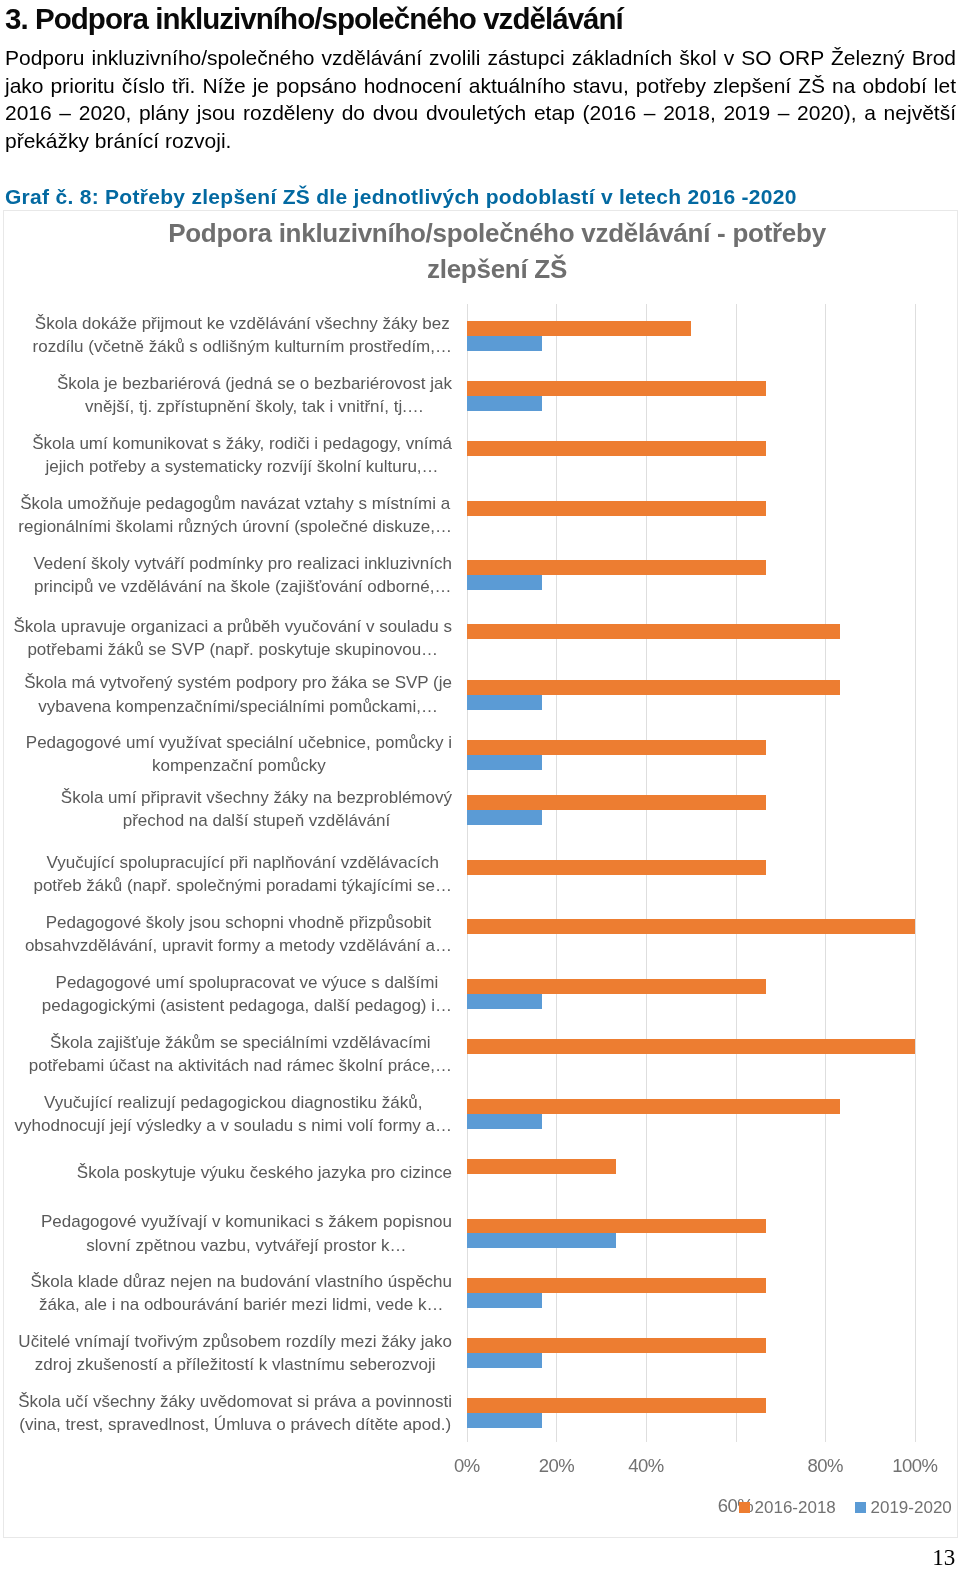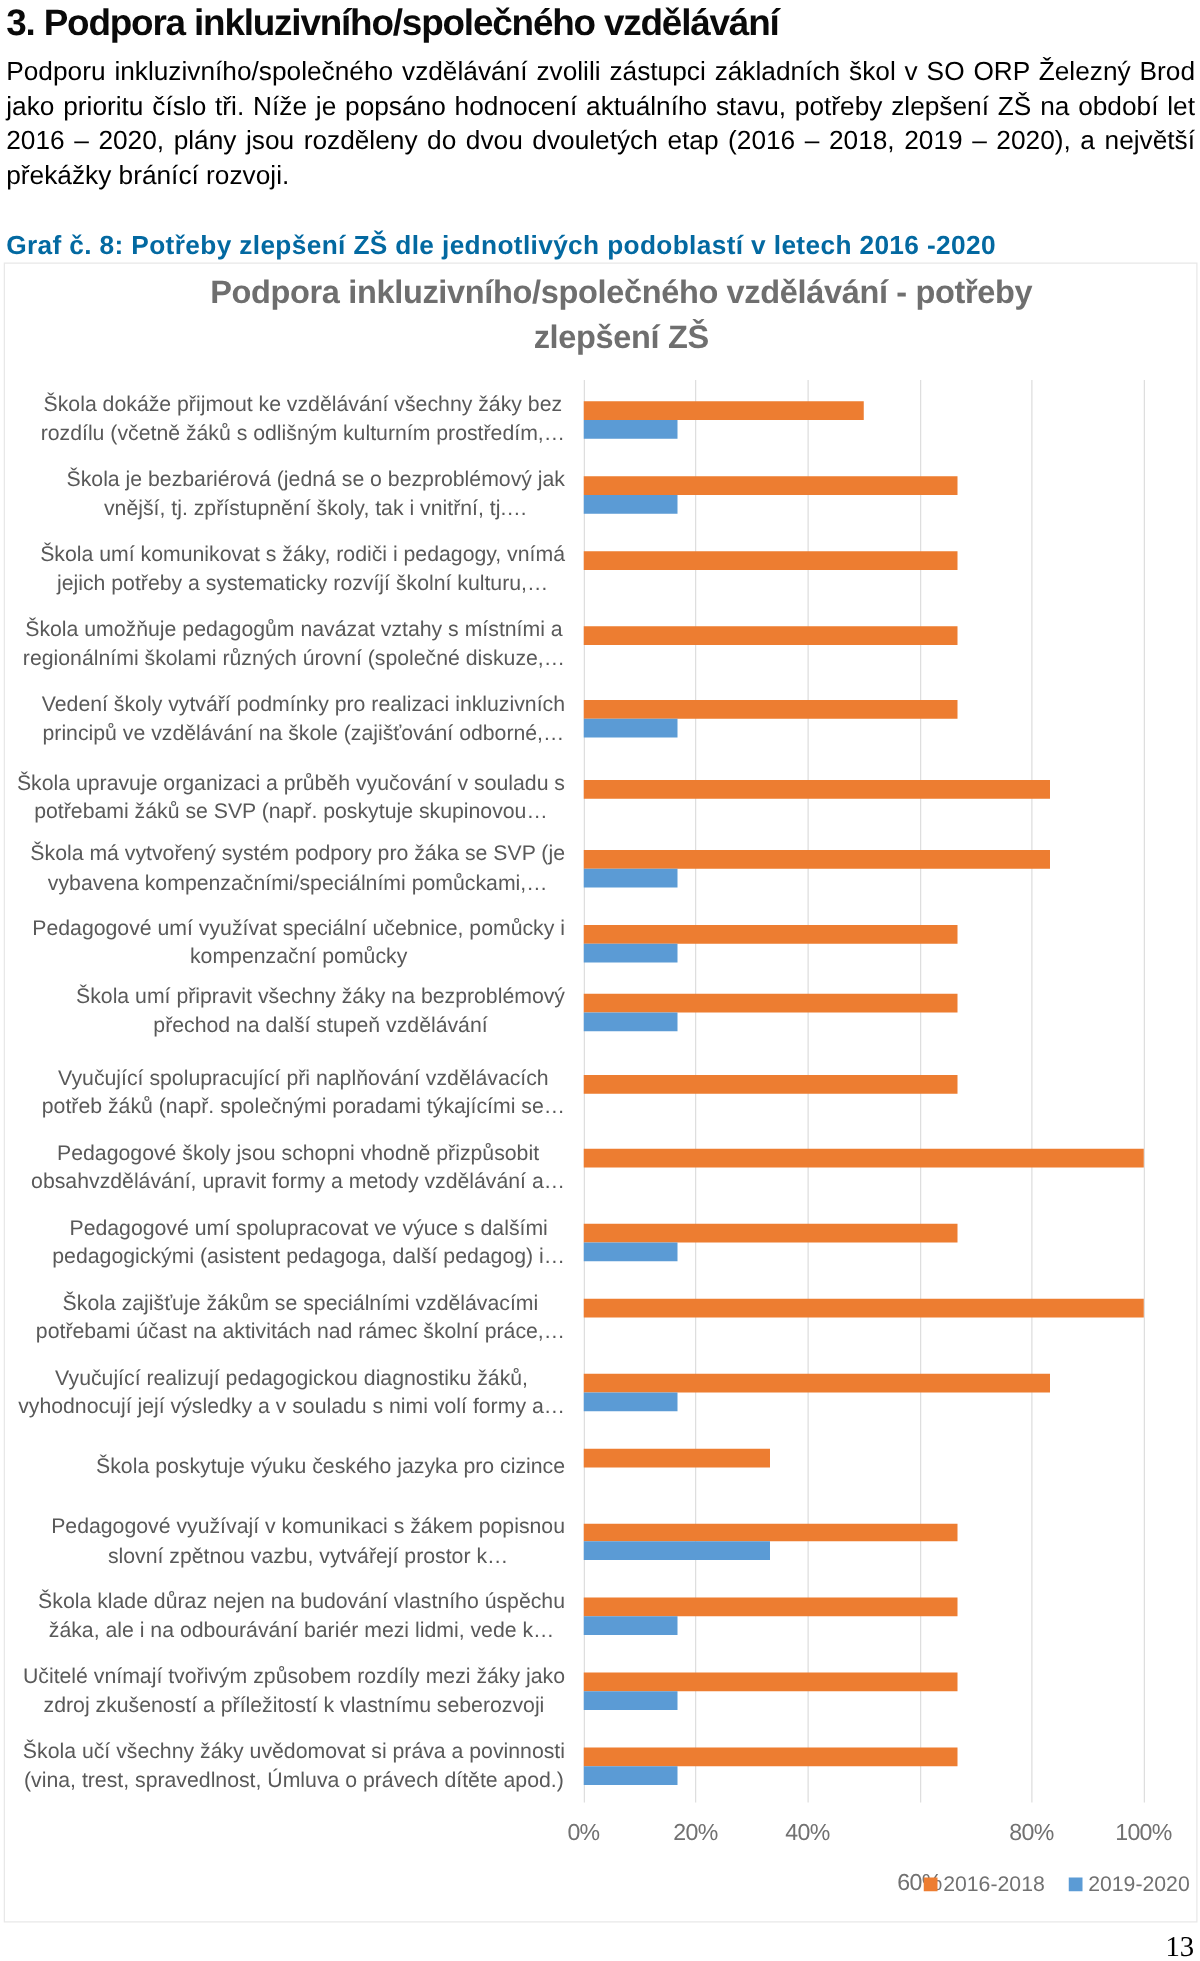--- a/index.html
+++ b/index.html
@@ -42,21 +42,21 @@
   <div class="gridline" style="left: 825.15px;"></div>
   <div class="xtick" style="left: 825.15px;">80%</div>
   <div class="gridline" style="left: 914.75px;"></div>
   <div class="xtick" style="left: 914.75px;">100%</div>
   <div class="cat-row" style="top:304.00px;height:59.89px;">
    <div class="cat-label"><span>Škola dokáže přijmout ke vzdělávání všechny žáky bez</span><br><span>rozdílu (včetně žáků s odlišným kulturním prostředím,…</span></div>
    <div class="bar bar1" style="top: 17.2px; width: 224px; background: rgb(237, 125, 49);"></div>
    <div class="bar bar2" style="top: 32.15px; width: 74.82px; background: rgb(91, 155, 213);"></div>
   </div>
   <div class="cat-row" style="top:363.89px;height:59.89px;">
-   <div class="cat-label"><span>Škola je bezbariérová (jedná se o bezproblémový jak</span><br><span>vnější, tj. zpřístupnění školy, tak i vnitřní, tj.…</span></div>
+   <div class="cat-label"><span>Škola je bezbariérová (jedná se o bezbariérovost jak</span><br><span>vnější, tj. zpřístupnění školy, tak i vnitřní, tj.…</span></div>
    <div class="bar bar1" style="top: 17.13px; width: 298.82px; background: rgb(237, 125, 49);"></div>
    <div class="bar bar2" style="top: 32.08px; width: 74.82px; background: rgb(91, 155, 213);"></div>
   </div>
   <div class="cat-row" style="top:423.79px;height:59.89px;">
    <div class="cat-label"><span>Škola umí komunikovat s žáky, rodiči i pedagogy, vnímá</span><br><span>jejich potřeby a systematicky rozvíjí školní kulturu,…</span></div>
    <div class="bar bar1" style="top: 17.05px; width: 298.82px; background: rgb(237, 125, 49);"></div>
   </div>
   <div class="cat-row" style="top:483.68px;height:59.89px;">
    <div class="cat-label"><span>Škola umožňuje pedagogům navázat vztahy s místními a</span><br><span>regionálními školami různých úrovní (společné diskuze,…</span></div>
    <div class="bar bar1" style="top: 16.98px; width: 298.82px; background: rgb(237, 125, 49);"></div>

